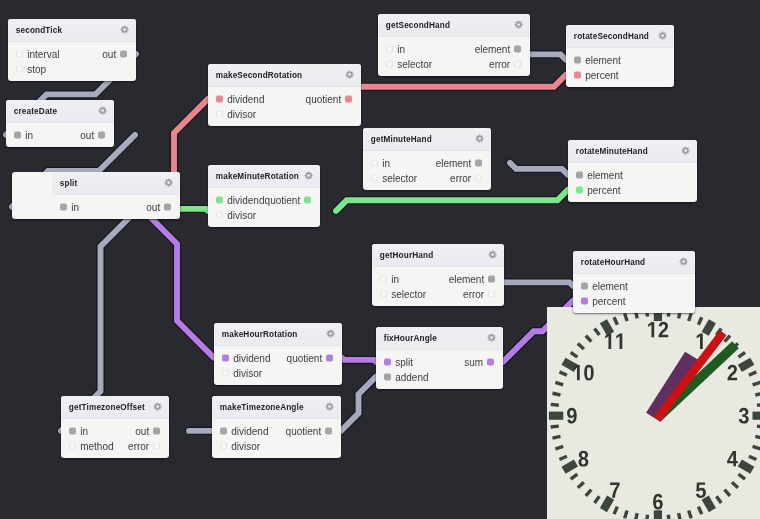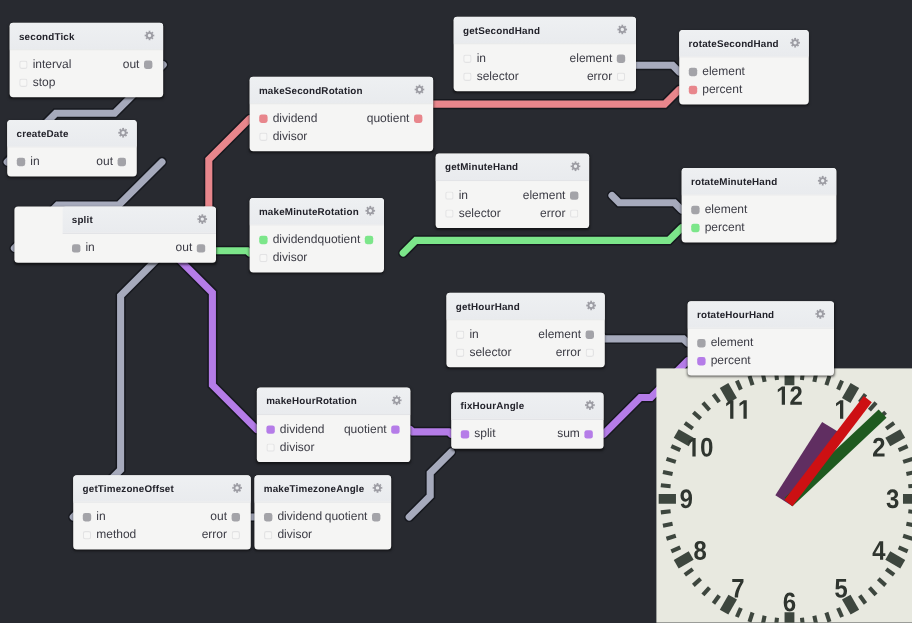--- a/index.html
+++ b/index.html
@@ -335,21 +335,21 @@
           </span>
         </div>
         <div class="row">
           <span class="pin left">
             <span class="port idle"></span>
             <span class="lbl">divisor</span>
           </span>
         </div>
       </div>
     </div>
-    <div class="node" style="left: 212px; top: 396px; width: 114px;">
+    <div class="node" style="left: 212px; top: 396px; width: 129px;">
       <div class="hdr">
         <span class="title">makeTimezoneAngle</span>
         <svg class="gear" width="9.2" height="9.2" viewBox="0 0 20 20">
           <path fill="#9d9da4" fill-rule="evenodd" d="M18.59 8.08 A8.80 8.80 0 0 1 18.59 11.92 L16.48 11.24 A6.60 6.60 0 0 1 15.46 13.71 L17.43 14.72 A8.80 8.80 0 0 1 14.72 17.43 L13.71 15.46 A6.60 6.60 0 0 1 11.24 16.48 L11.92 18.59 A8.80 8.80 0 0 1 8.08 18.59 L8.76 16.48 A6.60 6.60 0 0 1 6.29 15.46 L5.28 17.43 A8.80 8.80 0 0 1 2.57 14.72 L4.54 13.71 A6.60 6.60 0 0 1 3.52 11.24 L1.41 11.92 A8.80 8.80 0 0 1 1.41 8.08 L3.52 8.76 A6.60 6.60 0 0 1 4.54 6.29 L2.57 5.28 A8.80 8.80 0 0 1 5.28 2.57 L6.29 4.54 A6.60 6.60 0 0 1 8.76 3.52 L8.08 1.41 A8.80 8.80 0 0 1 11.92 1.41 L11.24 3.52 A6.60 6.60 0 0 1 13.71 4.54 L14.72 2.57 A8.80 8.80 0 0 1 17.43 5.28 L15.46 6.29 A6.60 6.60 0 0 1 16.48 8.76 Z M13.10 10.00 A3.1 3.1 0 1 0 6.90 10.00 A3.1 3.1 0 1 0 13.10 10.00 Z"></path>
         </svg>
       </div>
       <div class="rows">
         <div class="row">
           <span class="pin left">
             <span class="port gray"></span>
@@ -469,23 +469,29 @@
         <div class="row">
           <span class="pin left">
             <span class="port hour"></span>
             <span class="lbl">split</span>
           </span>
           <span class="pin right">
             <span class="port hour"></span>
             <span class="lbl">sum</span>
           </span>
         </div>
-      </div>
-    </div>
-    <div class="node" style="left: 61px; top: 396px; width: 148px;">
+        <div class="row">
+          <span class="pin left">
+            <span class="port gray"></span>
+            <span class="lbl">addend</span>
+          </span>
+        </div>
+      </div>
+    </div>
+    <div class="node" style="left: 61px; top: 396px; width: 108px;">
       <div class="hdr">
         <span class="title">getTimezoneOffset</span>
         <svg class="gear" width="9.2" height="9.2" viewBox="0 0 20 20">
           <path fill="#9d9da4" fill-rule="evenodd" d="M18.59 8.08 A8.80 8.80 0 0 1 18.59 11.92 L16.48 11.24 A6.60 6.60 0 0 1 15.46 13.71 L17.43 14.72 A8.80 8.80 0 0 1 14.72 17.43 L13.71 15.46 A6.60 6.60 0 0 1 11.24 16.48 L11.92 18.59 A8.80 8.80 0 0 1 8.08 18.59 L8.76 16.48 A6.60 6.60 0 0 1 6.29 15.46 L5.28 17.43 A8.80 8.80 0 0 1 2.57 14.72 L4.54 13.71 A6.60 6.60 0 0 1 3.52 11.24 L1.41 11.92 A8.80 8.80 0 0 1 1.41 8.08 L3.52 8.76 A6.60 6.60 0 0 1 4.54 6.29 L2.57 5.28 A8.80 8.80 0 0 1 5.28 2.57 L6.29 4.54 A6.60 6.60 0 0 1 8.76 3.52 L8.08 1.41 A8.80 8.80 0 0 1 11.92 1.41 L11.24 3.52 A6.60 6.60 0 0 1 13.71 4.54 L14.72 2.57 A8.80 8.80 0 0 1 17.43 5.28 L15.46 6.29 A6.60 6.60 0 0 1 16.48 8.76 Z M13.10 10.00 A3.1 3.1 0 1 0 6.90 10.00 A3.1 3.1 0 1 0 13.10 10.00 Z"></path>
         </svg>
       </div>
       <div class="rows">
         <div class="row">
           <span class="pin left">
             <span class="port gray"></span>

